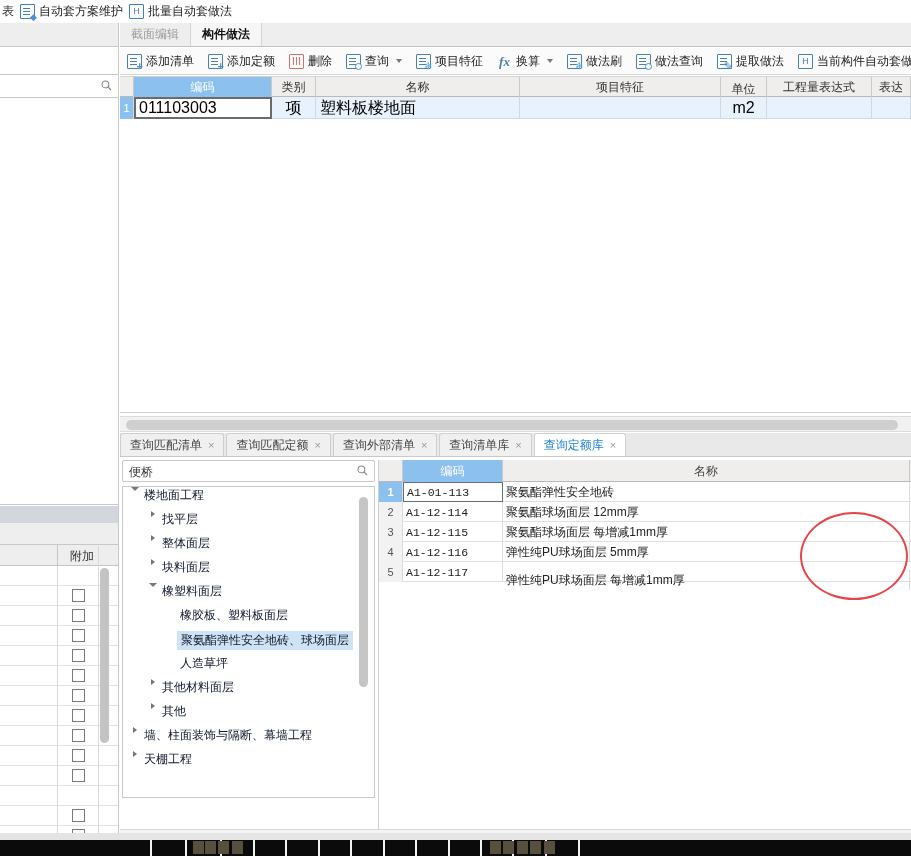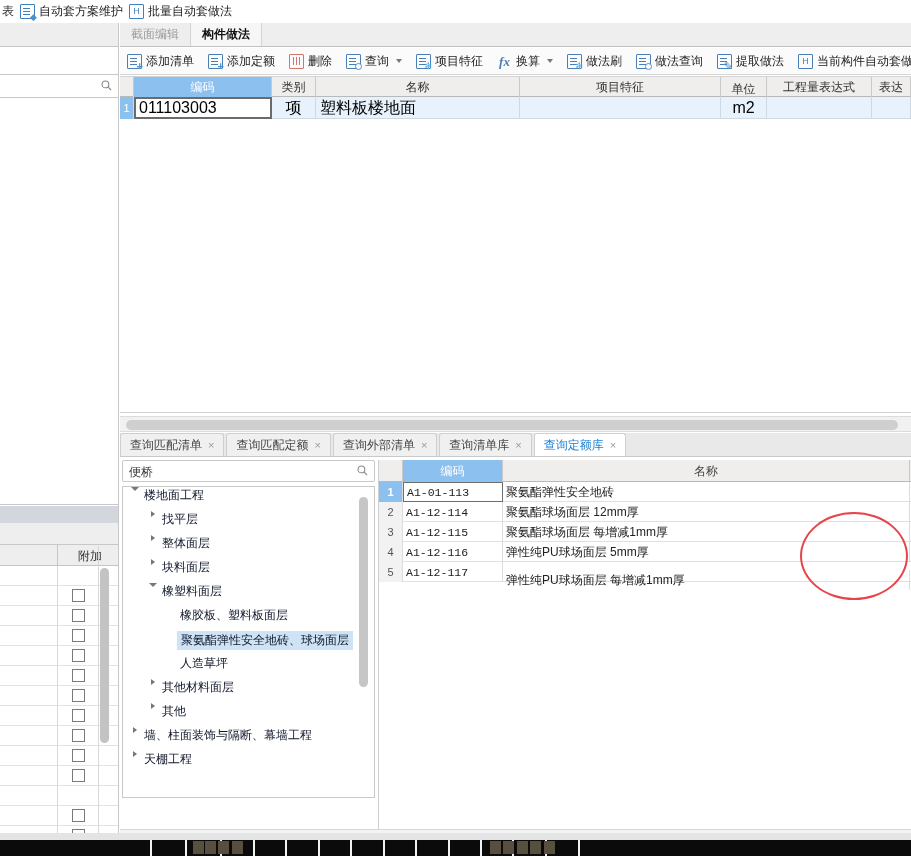--- a/index.html
+++ b/index.html
@@ -74,21 +74,21 @@
   }
   .lp-sub {
     position: absolute; left: 0; top: 500px; width: 118px; height: 22px;
     background: #eeeeee; border-bottom: 1px solid #c8c8c8;
   }
   .lp-chk-head {
     position: absolute; left: 0; top: 522px; width: 118px; height: 21px;
     background: #eeeeee; border-bottom: 1px solid #c5c5c5;
   }
   .lp-chk-head .lbl {
-    position: absolute; left: 78px; top: 3px; font-size: 12px; color: #333;
+    position: absolute; left: 70px; top: 3px; font-size: 12px; color: #333;
   }
   .lp-chk-head .vline {
     position: absolute; left: 57px; top: 0; width: 1px; height: 21px; background: #c5c5c5;
   }
   .lp-rows {
     position: absolute; left: 0; top: 543px; width: 118px; height: 290px;
     background: #fff;
   }
   .lp-row {
     position: relative; height: 20px; border-bottom: 1px solid #e3e3e3;

